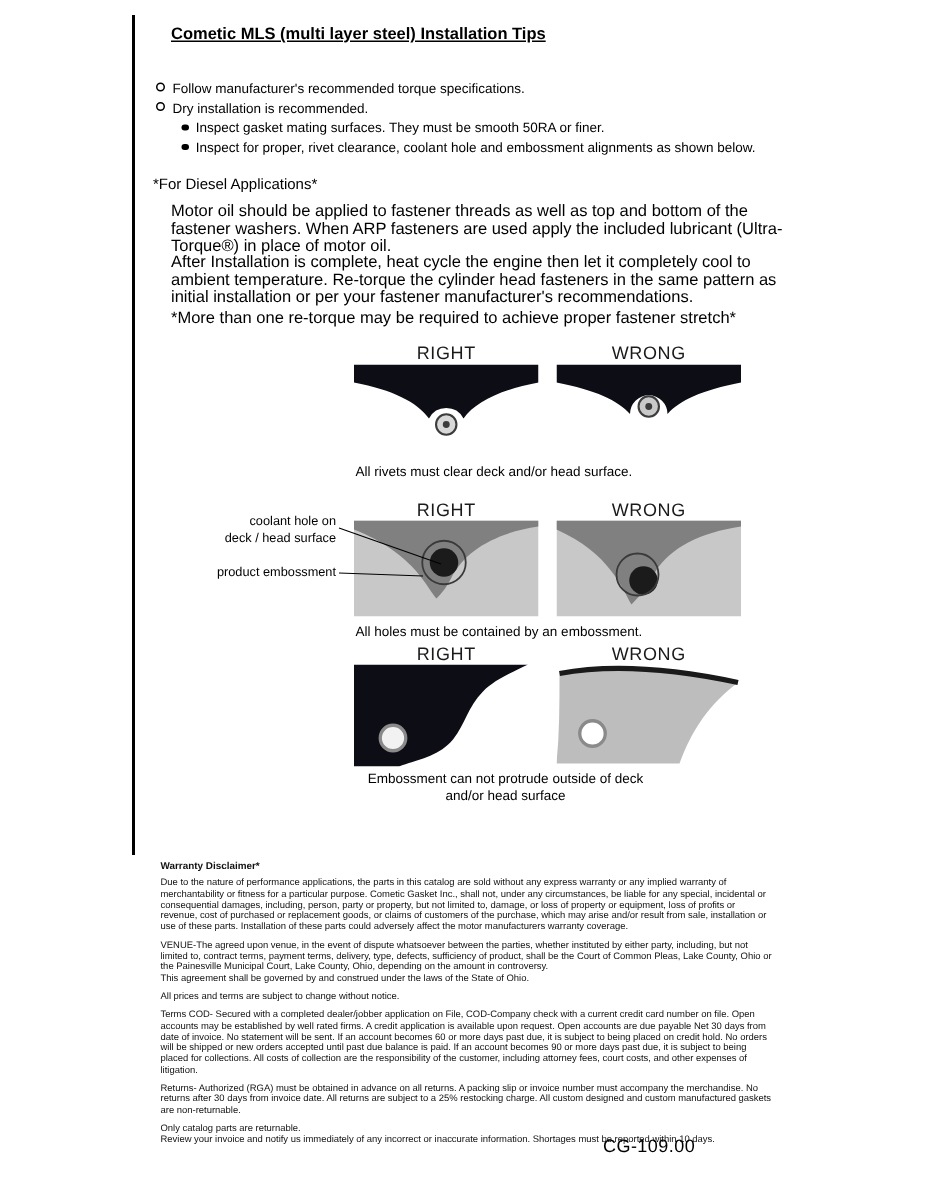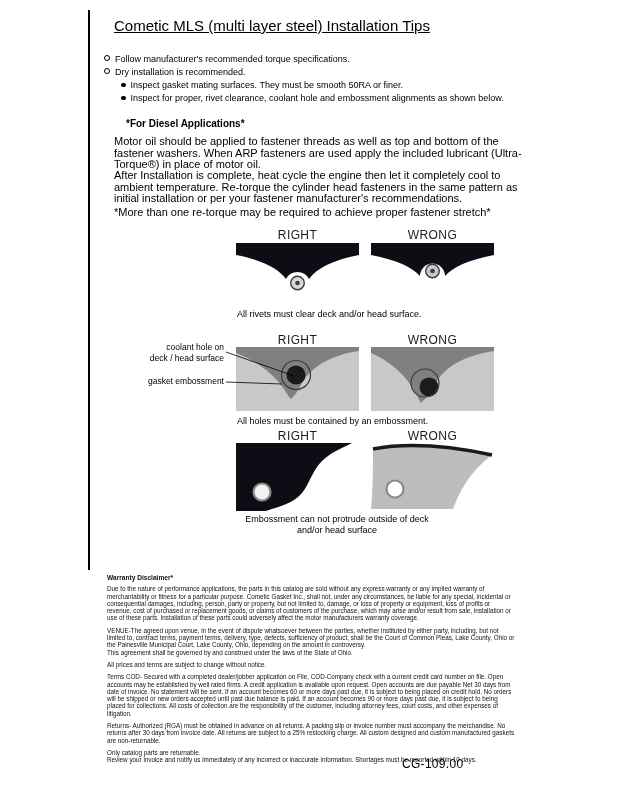--- a/index.html
+++ b/index.html
@@ -1,27 +1,27 @@
 <!DOCTYPE html>
 <html><head>
 <meta charset="utf-8">
 <style>
   html,body{margin:0;padding:0;background:#f4f4f2;}
   .page{position:relative;width:618px;height:800px;background:#ffffff;
         font-family:"Liberation Sans","DejaVu Sans",sans-serif;color:#000;overflow:hidden;}
   .abs{position:absolute;}
   .rule-left{left:88px;top:10px;width:2px;height:560px;background:#000;}
-  .title{left:114px;top:17px;font-size:15px;font-weight:normal;text-decoration:underline;margin:0;}
+  .title{left:114px;top:17px;font-size:11px;font-weight:bold;text-decoration:underline;margin:0;}
   .tips{left:104px;top:41px;font-size:9px;line-height:13px;margin-top:12px;}
   .tip-row{white-space:nowrap;}
   .marker-o{display:inline-block;width:4px;height:4px;border:1px solid #000;border-radius:50%;
             margin-right:5px;vertical-align:1px;}
   .marker-b{display:inline-block;width:4.5px;height:4.5px;background:#000;border-radius:50%;
             margin-left:17px;margin-right:5px;vertical-align:1px;}
-  .diesel-h{left:126px;top:118px;font-size:10px;font-weight:bold;}
+  .diesel-h{left:102px;top:118px;font-size:10px;font-weight:normal;}
   .para{font-size:11px;line-height:11.5px;width:424px;left:114px;margin:0;}
   .dlabel{width:123px;text-align:center;font-size:12px;color:#1a1a1a;letter-spacing:.4px;}
   .dimg{width:123px;line-height:0;}
   .dimg svg{display:block;width:100%;height:100%;}
   .caption{font-size:9px;line-height:11px;}
   .callout{font-size:8.5px;line-height:10.5px;text-align:right;width:106px;left:118px;}
   .legal{left:107px;top:574px;width:408px;font-size:6.3px;line-height:7.3px;color:#111;}
   .legal p{margin:0 0 5px;}
   .legal p.tight{margin-bottom:0;}
   .legal p.lh{font-weight:bold;margin-bottom:4px;font-size:6.6px;}
@@ -82,21 +82,21 @@
       <path d="M0,0 H123 V4 C96,8 76,18 66,34 C60,44 56,50 50,56 C44,46 36,22 0,6 Z" fill="#808080"></path>
       <circle cx="58" cy="40" r="9.5" fill="#1b1b1b"></circle>
       <circle cx="54" cy="36" r="14" fill="none" stroke="#3a3a3a" stroke-width="1.2"></circle>
     </svg>
   </div>
   <div class="abs callout" style="top:342px;">
     <div>coolant hole on</div>
     <div>deck / head surface</div>
   </div>
   <div class="abs callout" style="top:376px;">
-    <div>gasket embossment</div>
+    <div>product embossment</div>
   </div>
   <svg class="abs" style="left:222px;top:346px;width:80px;height:44px;">
     <line x1="4" y1="6" x2="72" y2="30" stroke="#000" stroke-width="0.8"></line>
     <line x1="4" y1="36" x2="60" y2="38" stroke="#000" stroke-width="0.8"></line>
   </svg>
   <div class="abs caption" style="left:237px;top:416px;">All holes must be contained by an embossment.</div>
 
   <div class="abs dlabel" style="left:236px;top:429px;">RIGHT</div>
   <div class="abs dlabel" style="left:371px;top:429px;">WRONG</div>
   <div class="abs dimg" style="left:236px;top:443px;height:68px;">

